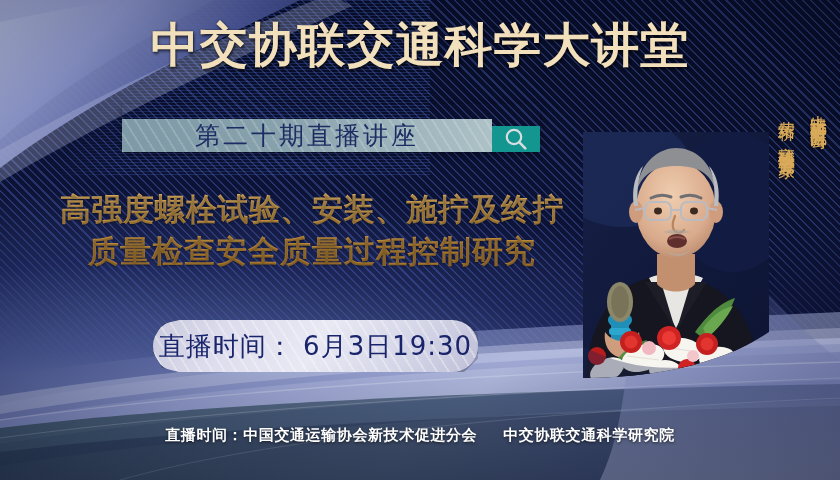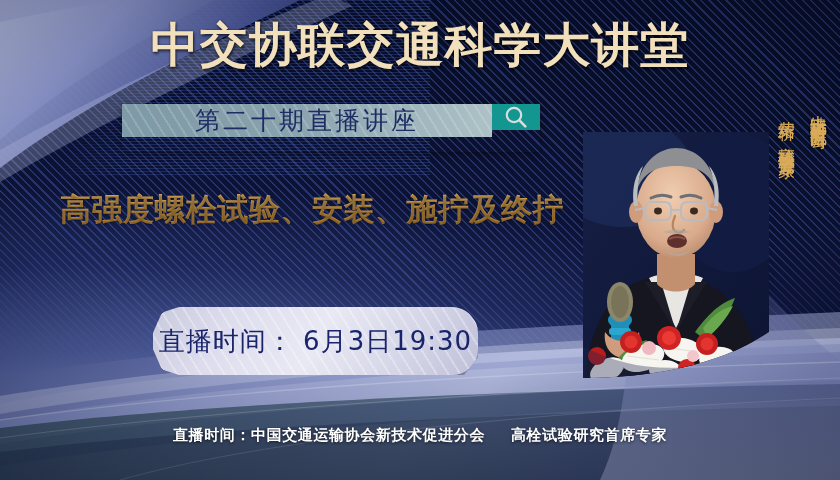--- a/index.html
+++ b/index.html
@@ -55,21 +55,21 @@
     letter-spacing:1px;
     color:#f2e0bd;
     text-shadow:0 0 2px rgba(0,0,0,.55), 1px 2px 3px rgba(0,0,0,.6);
     white-space:nowrap;
     transform:scaleX(1.02);
   }
 
   
   .subtitle-bar{
     position:absolute; left:122px; top:104px; width:418px; height:48px;
-    display:flex; align-items:flex-start;
+    display:flex; align-items:flex-end;
     box-shadow:0 2px 7px rgba(0,0,0,.4);
   }
   .subtitle-bar .sb-body{
     position:relative; flex:1 1 auto; overflow:hidden;
     background:linear-gradient(90deg,#7e9aa6 0%, #88a2ad 45%, #9fb6bd 78%, #adc1c6 100%);
     display:flex; align-items:center; justify-content:center;
   }
   .subtitle-bar .sb-body::after{
     content:""; position:absolute; inset:0;
     background-image:repeating-linear-gradient(58deg,
@@ -102,21 +102,21 @@
     -webkit-text-fill-color:transparent;
     letter-spacing:.5px;
     text-shadow:0 1px 2px rgba(0,0,0,.35);
     white-space:nowrap;
   }
   .main-title .ln{ display:block; }
   .main-title .ln2{ letter-spacing:1px; }
 
   
   .time-badge{
-    position:absolute; left:153px; top:307px; width:325px; height:68px;
+    position:absolute; left:153px; top:320px; width:325px; height:52px;
     background:linear-gradient(120deg,#c9c9dd 0%, #dcdced 22%, #e9e9f4 50%, #d3d4e6 78%, #bfc0d8 100%);
     border-radius:26px 26px 26px 26px;
     clip-path:polygon(0 38%, 9px 8%, 26px 0, calc(100% - 14px) 0, 100% 26%, 100% 74%, calc(100% - 14px) 100%, 26px 100%, 9px 92%, 0 62%);
     display:flex; align-items:center; justify-content:center;
     box-shadow:0 3px 10px rgba(0,0,0,.45);
     overflow:hidden;
   }
   .time-badge::before{
     content:""; position:absolute; inset:0;
     background-image:repeating-linear-gradient(58deg,
@@ -242,20 +242,21 @@
         <svg width="26" height="26" viewBox="0 0 26 26" xmlns="http://www.w3.org/2000/svg">
           <circle cx="11" cy="11" r="7.2" fill="none" stroke="#d7dde0" stroke-width="2.2"></circle>
           <line x1="16.2" y1="16.2" x2="22.3" y2="22.3" stroke="#d7dde0" stroke-width="2.6" stroke-linecap="round"></line>
         </svg>
       </span>
     </div>
   </div>
 
   <div class="main-title">
     <span class="ln ln1">高强度螺栓试验、安装、施拧及终拧</span>
+    <span class="ln ln2">质量检查安全质量过程控制研究</span>
   </div>
 
   <div class="time-badge">
     <span class="time-text">直播时间： 6月3日19:30</span>
   </div>
 
   <div class="speaker">
     <svg width="186" height="246" viewBox="0 0 186 246" xmlns="http://www.w3.org/2000/svg">
       <defs>
         <clipPath id="photoClip">
@@ -358,16 +359,16 @@
 
         <path d="M0,214 C60,248 140,240 186,206 L186,246 L0,246 Z" fill="#1b2450" opacity=".35"></path>
       </g>
     </svg>
   </div>
 
   <div class="vtext vtext-org">中铁大桥科学研究院有限公司</div>
   <div class="vtext vtext-person">黄绍桥  高栓试验研究首席专家</div>
 
   <div class="footer">
-    <span>直播时间：</span><span>中国交通运输协会新技术促进分会</span><span class="gap"></span><span>高栓试验研究首席专家</span>
+    <span>直播时间：</span><span>中国交通运输协会新技术促进分会</span><span class="gap"></span><span>中交协联交通科学研究院</span>
   </div>
 
 </div>
 
 </body></html>

